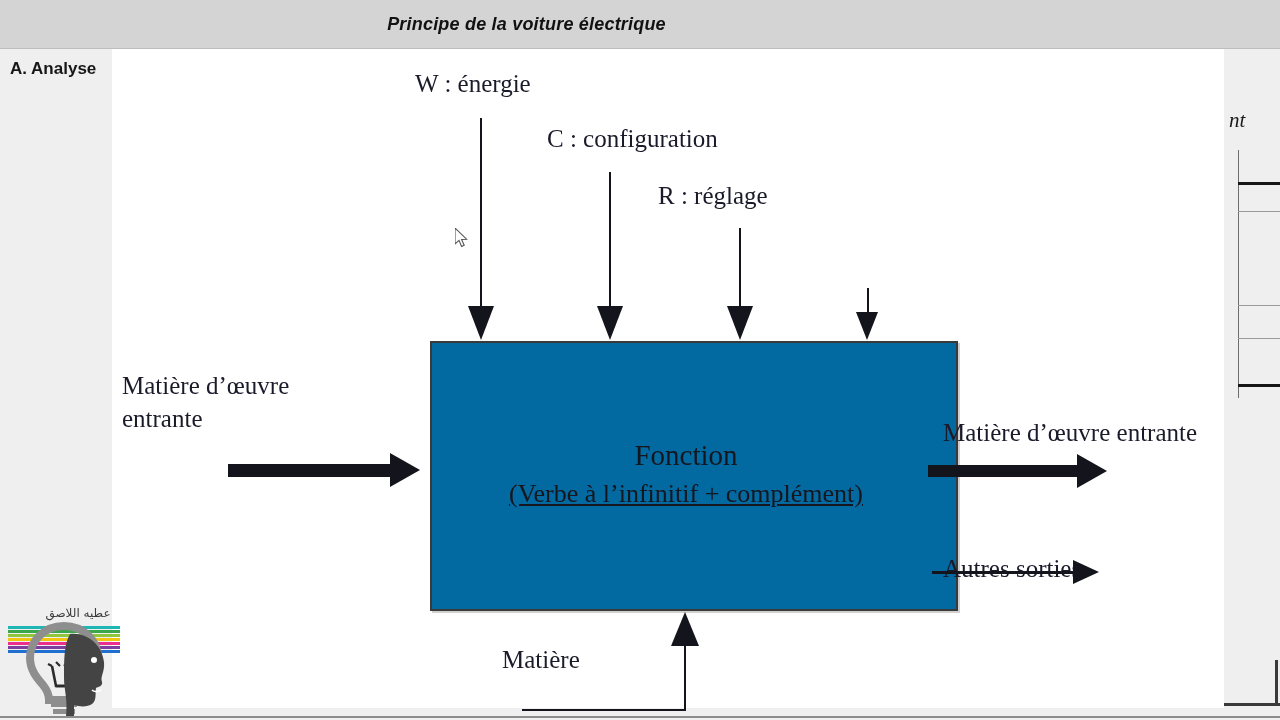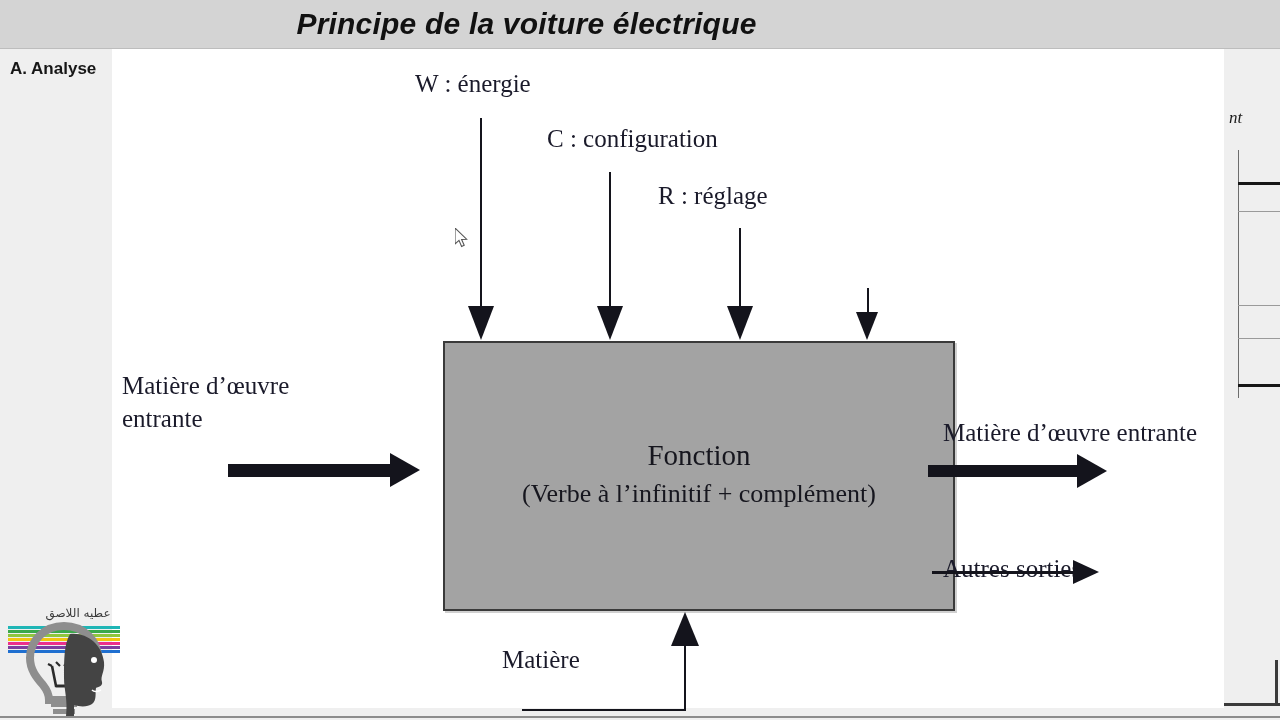--- a/index.html
+++ b/index.html
@@ -16,21 +16,21 @@
   .titlebar{
     position:absolute;left:0;top:0;width:1280px;height:48px;
     background:#d4d4d4;
     border-bottom:1px solid #bdbdbd;
   }
   .titlebar-text{
     position:absolute;left:0;top:0;width:1053px;height:48px;
     display:flex;align-items:center;justify-content:center;
     font-family:"Liberation Sans", sans-serif;
     font-weight:bold;font-style:italic;
-    font-size:30px;color:#111111;
+    font-size:18px;color:#111111;
     letter-spacing:.2px;
   }
 
   
   .page-bg{
     position:absolute;left:0;top:48px;width:1280px;height:672px;
     background:#efefef;
   }
   .section-heading{
     position:absolute;left:10px;top:59px;
@@ -44,21 +44,21 @@
     position:absolute;left:1232px;top:150px;width:60px;height:248px;
   }
   .doc-table .vline{
     position:absolute;left:6px;top:0;width:1px;height:248px;background:#6d6d6d;
   }
   .doc-table .rule{position:absolute;left:6px;width:54px;background:#9a9a9a;height:1px;}
   .doc-table .rule.thick{background:#161616;height:3px;}
   .frag-text{
     position:absolute;left:1229px;top:108px;
     font-family:"Liberation Serif", serif;
-    font-style:italic;font-size:17px;color:#1a1a1a;
+    font-style:italic;font-size:21px;color:#1a1a1a;
   }
 
   
   .page-edge{
     position:absolute;left:1085px;top:703px;width:195px;height:3px;background:#3a3a3a;
   }
   .page-edge2{
     position:absolute;left:1275px;top:660px;width:3px;height:46px;background:#3a3a3a;
   }
   .bottom-rule{
@@ -75,32 +75,33 @@
   .dg{position:absolute;}
   .lbl{
     position:absolute;
     font-family:"Liberation Serif", serif;
     font-size:25px;color:#1a1a2a;
     white-space:nowrap;line-height:1.28;
   }
 
   
   .fn-box{
-    position:absolute;left:443px;top:341px;width:508px;height:266px;
+    position:absolute;left:430px;top:341px;width:508px;height:266px;
     border:2px solid #3a3a3a;
-    background:#a3a3a3;
+    background:#0369a1;
     box-shadow:2px 2px 0 rgba(120,120,120,.35);
+    padding-left:16px;
   }
   .fn-title{
     position:absolute;left:0;top:96px;width:508px;text-align:center;
     font-family:"Liberation Serif", serif;font-size:29px;color:#16161e;
   }
   .fn-sub{
     position:absolute;left:0;top:136px;width:508px;text-align:center;
-    font-family:"Liberation Serif", serif;font-size:26px;color:#16161e;
+    font-family:"Liberation Serif", serif;font-size:26px;color:#16161e;text-decoration:underline;
   }
 
   
   .varrow .shaft{position:absolute;width:2px;background:#14141c;}
   .varrow .head{
     position:absolute;width:0;height:0;
     border-left:13px solid transparent;border-right:13px solid transparent;
     border-top:34px solid #14141c;
   }
   .varrow.small .head{

